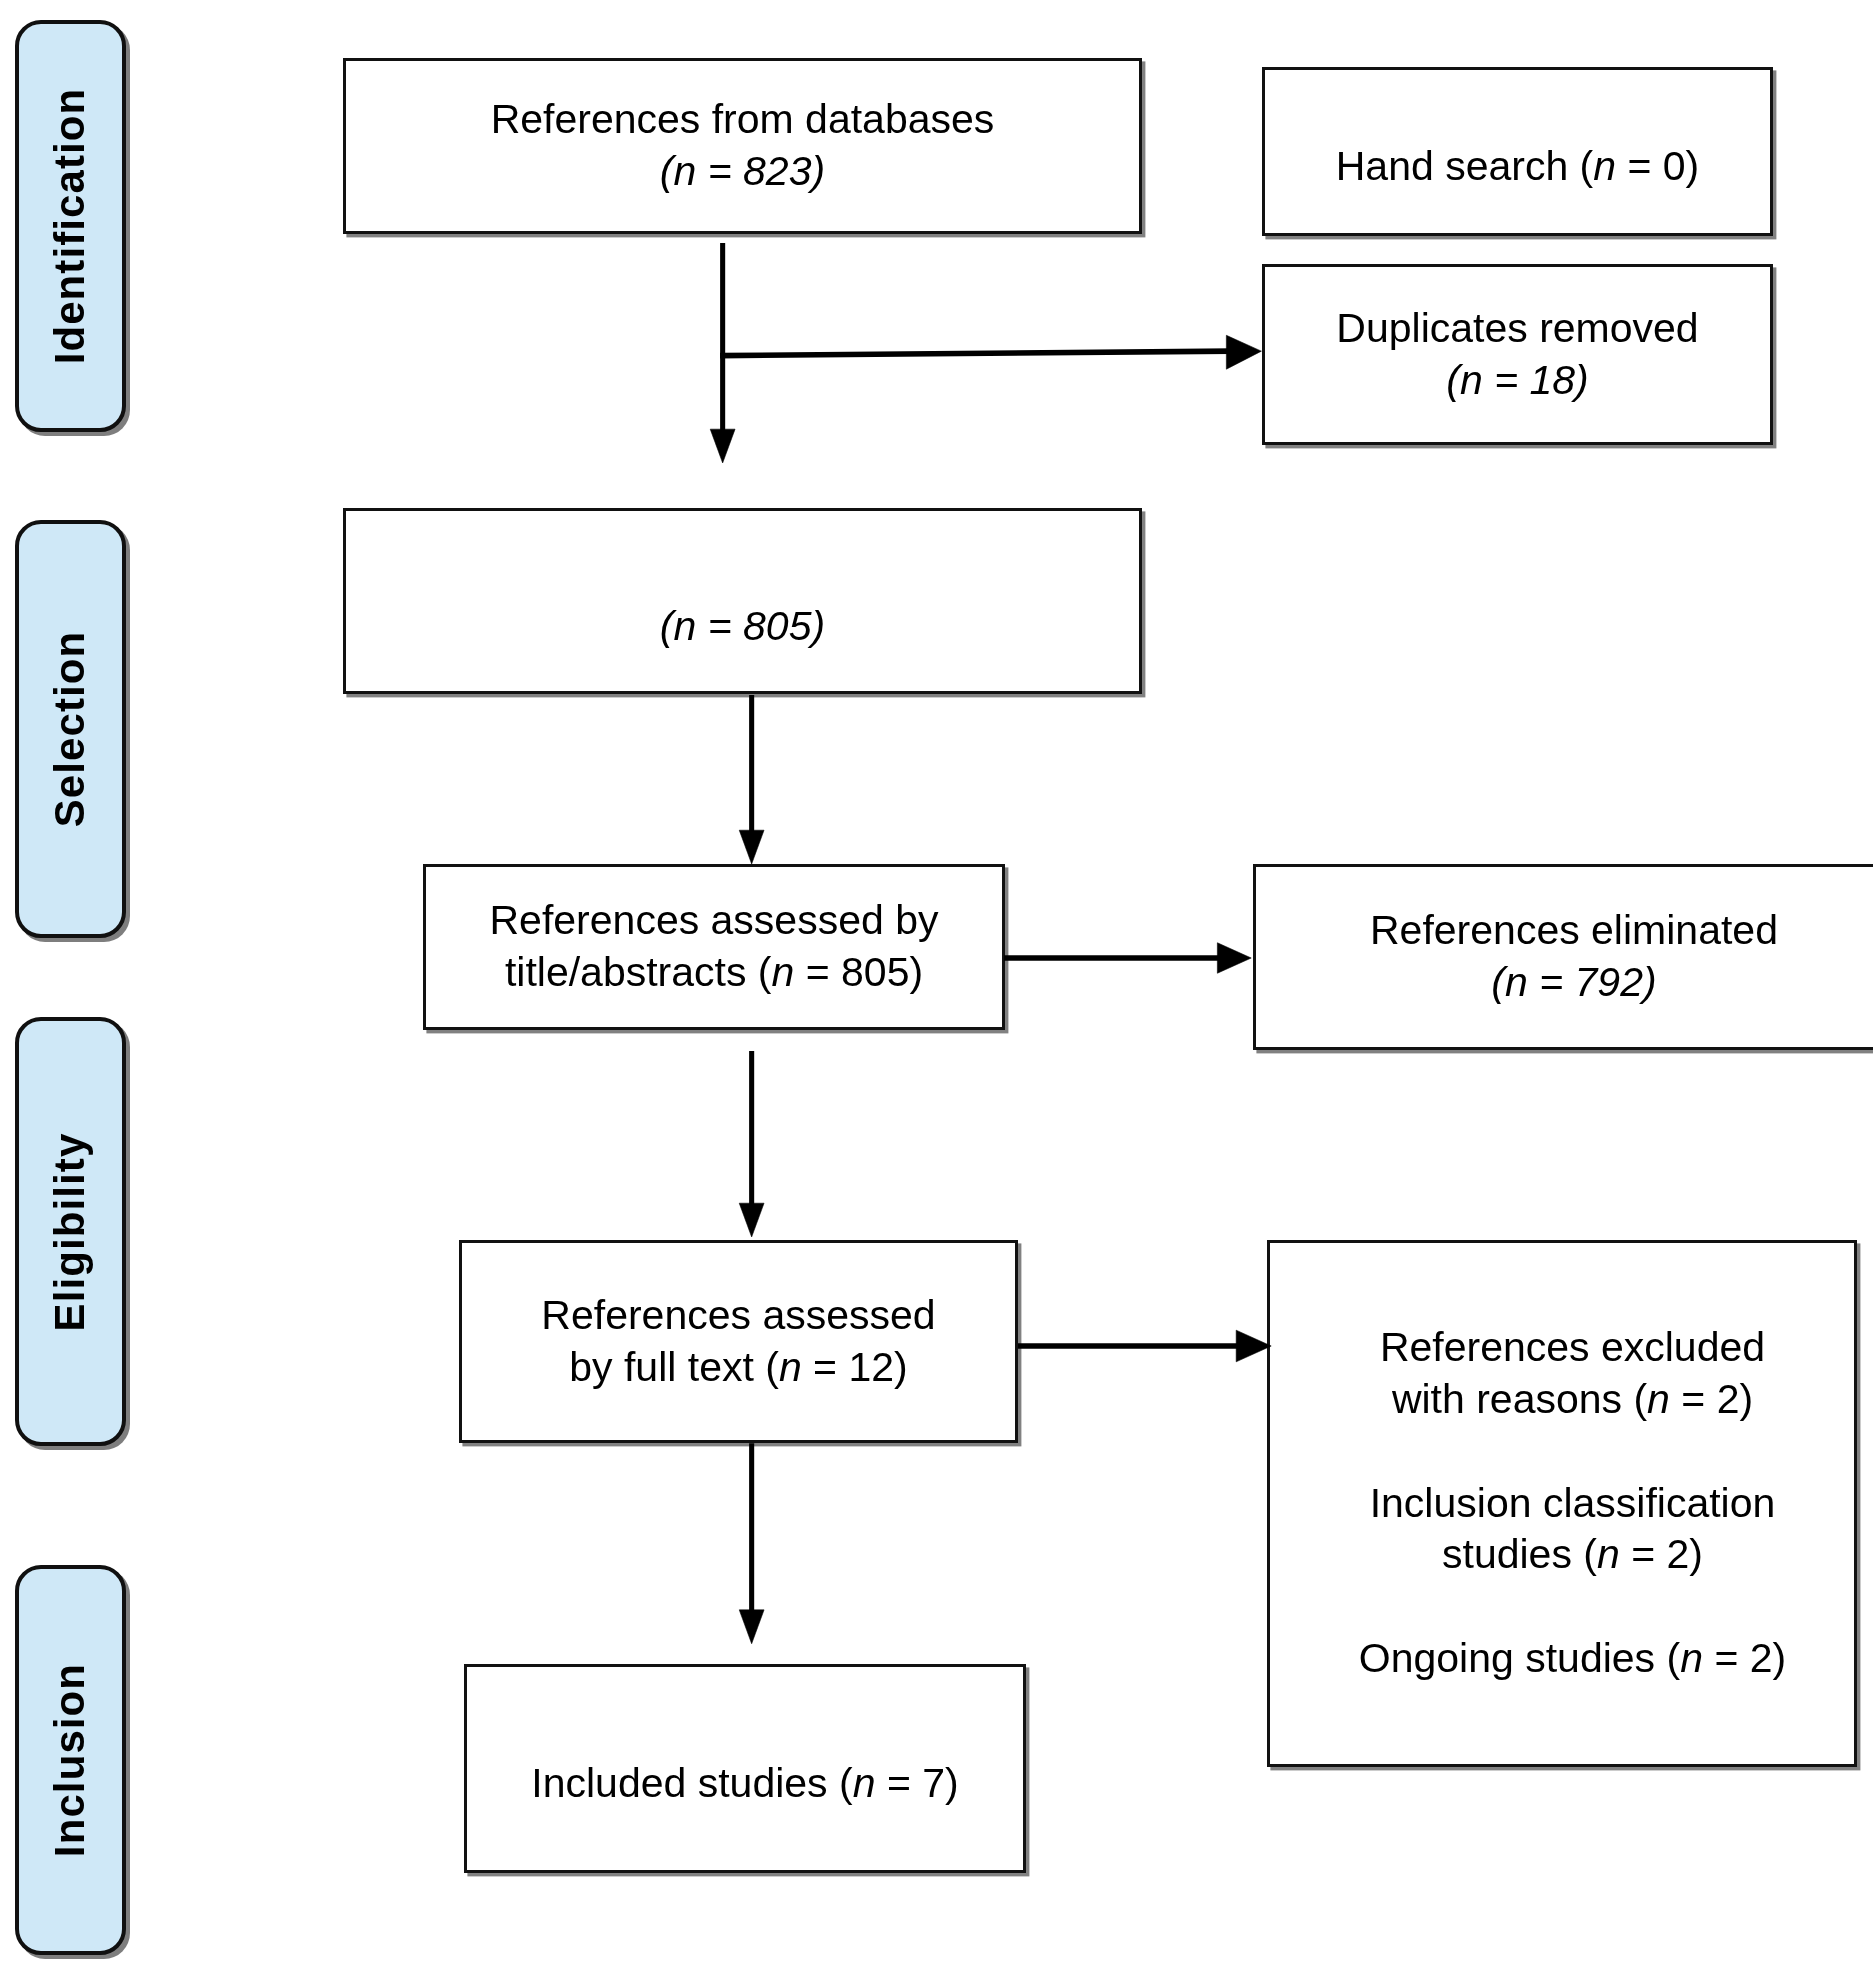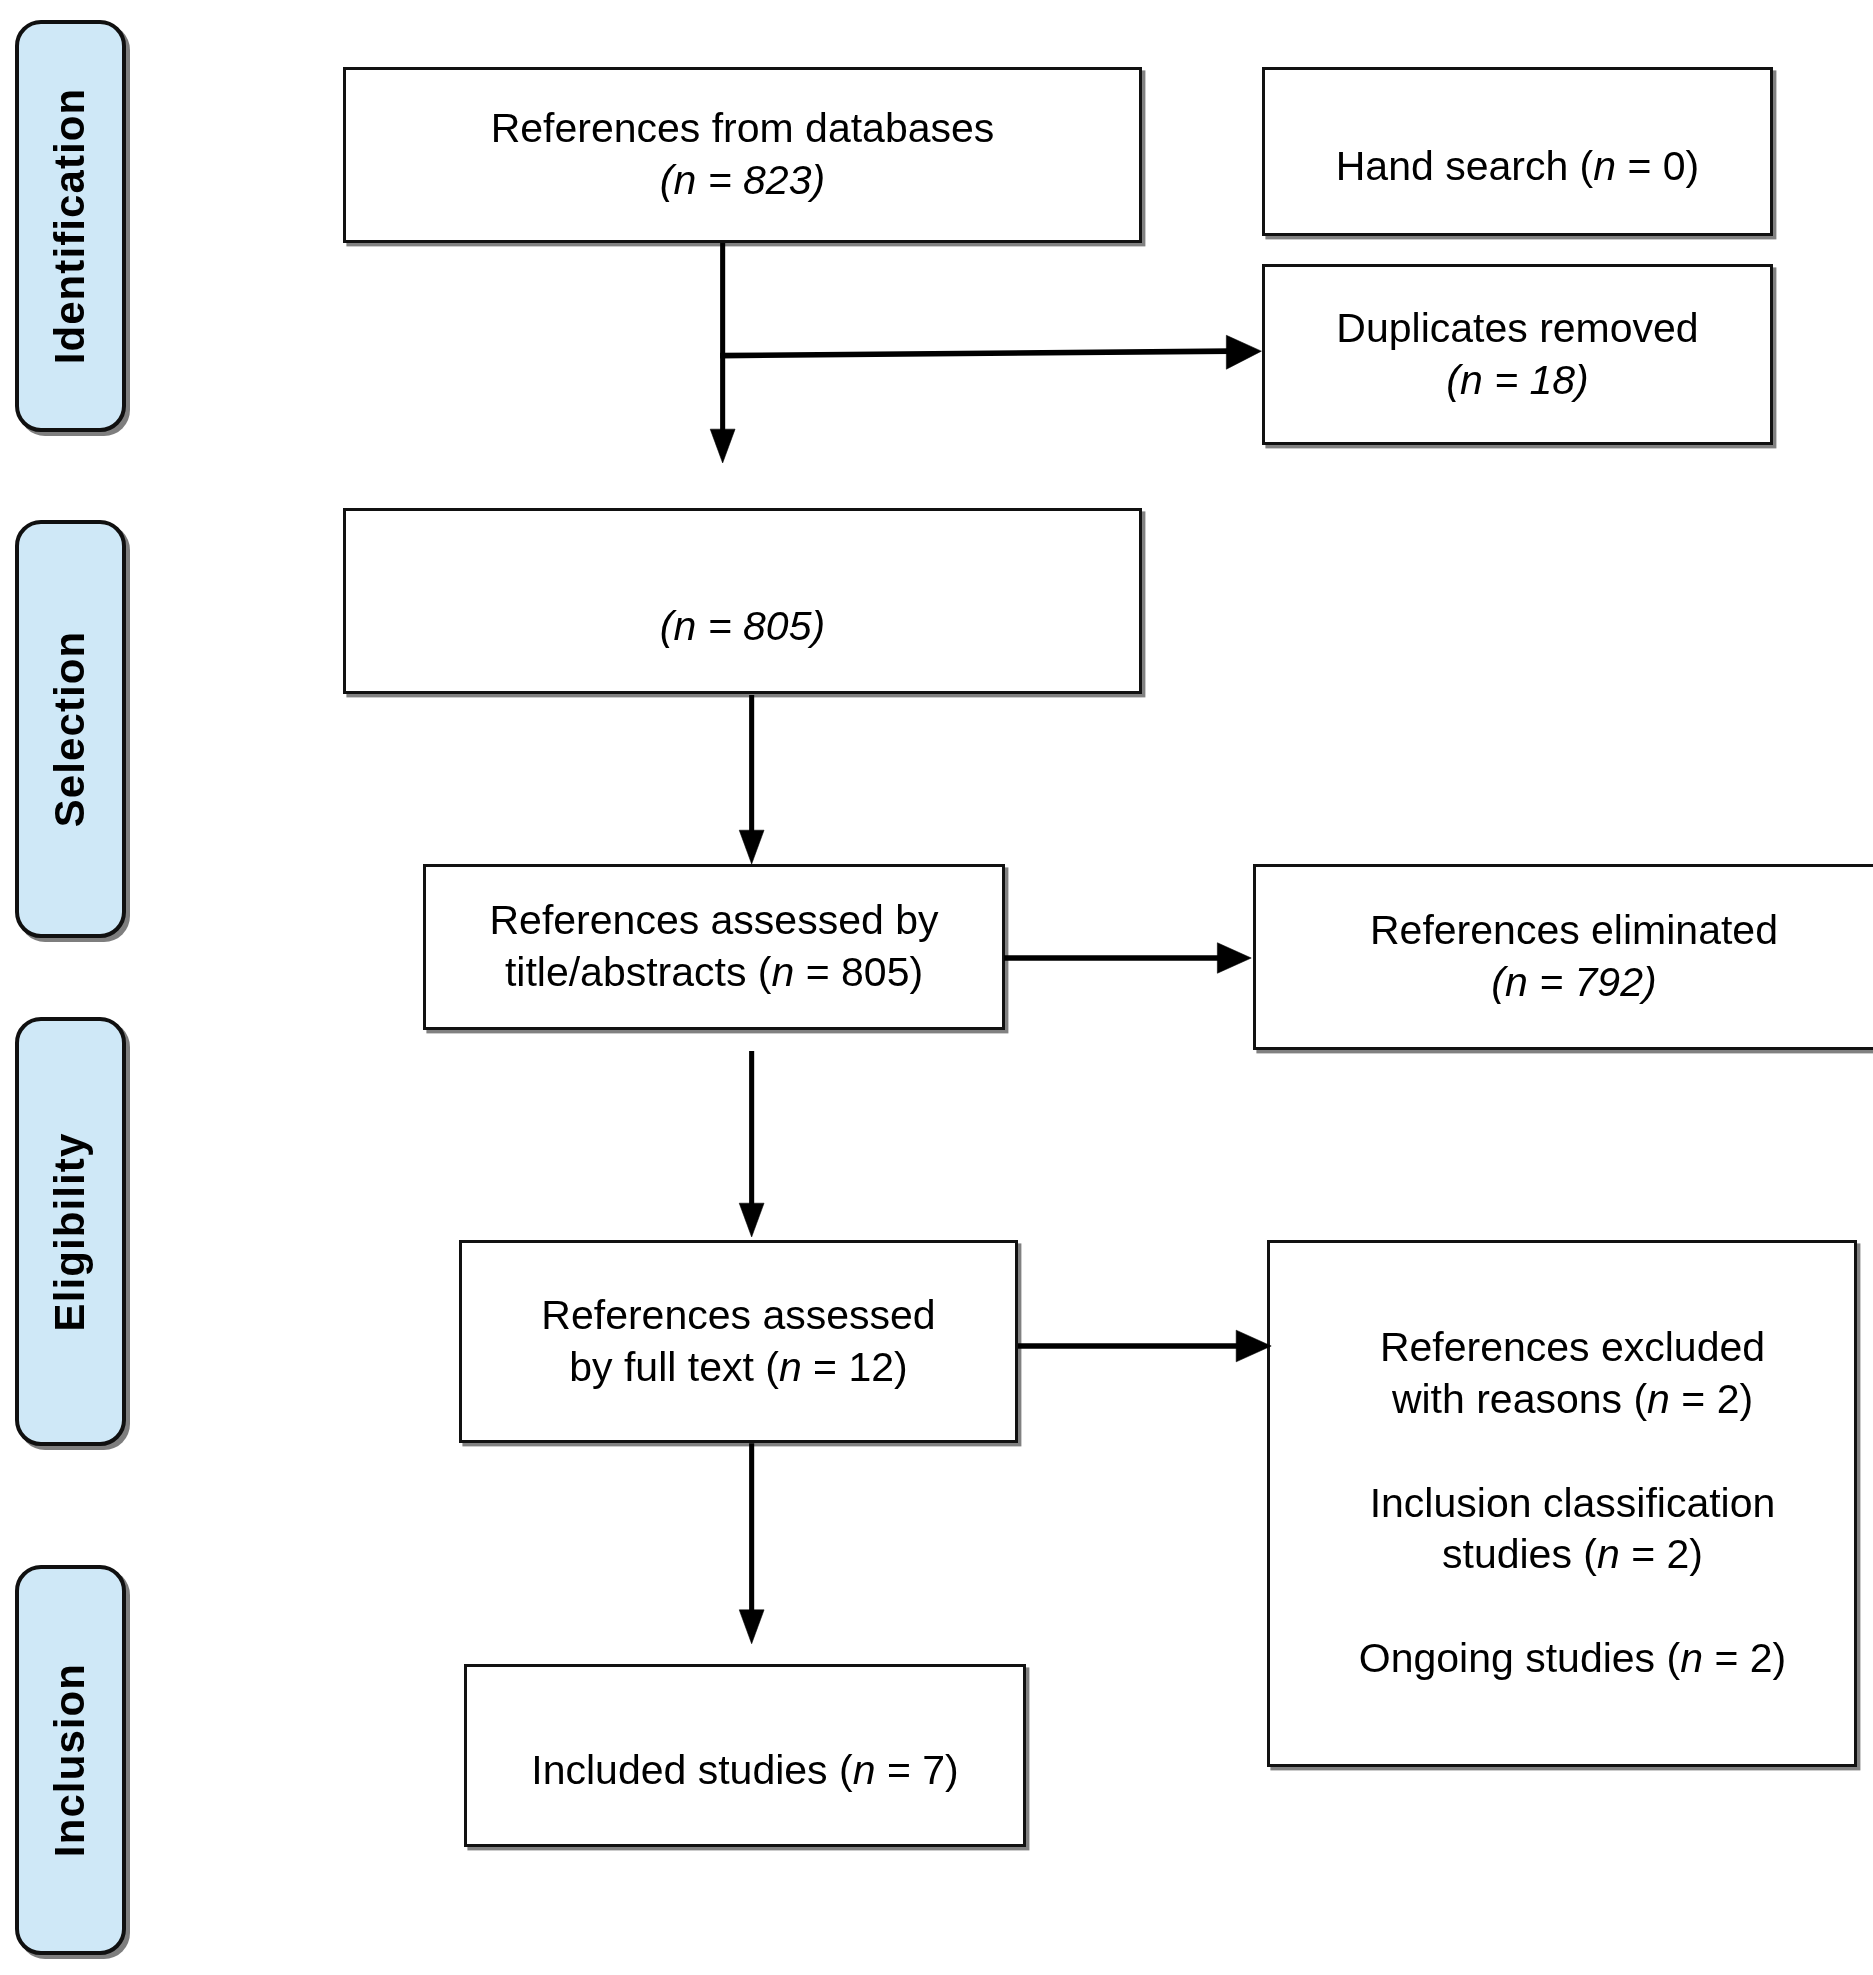--- a/index.html
+++ b/index.html
@@ -99,21 +99,21 @@
   </div>
 
   <div class="stage-pill" style="left:14.7px; top:1017px; width:111px; height:429px;">
     <span class="stage-label">Eligibility</span>
   </div>
 
   <div class="stage-pill" style="left:14.7px; top:1565px; width:111px; height:390px;">
     <span class="stage-label">Inclusion</span>
   </div>
 
-  <div class="node" style="left:343px; top:67px; width:799px; height:176px;">
+  <div class="node" style="left:343px; top:58px; width:799px; height:176px;">
     <div class="node-text">
       <span>References from databases</span><br>
       <span class="ital">(<i>n</i> = 823)</span>
     </div>
   </div>
 
   <div class="node compact" style="left:1262px; top:67px; width:511px; height:169px;">
     <div class="node-text">
       <span>Hand search (<i>n</i> = 0)</span>
     </div>
@@ -212,20 +212,20 @@
     </svg>
   </div>
 
   <div class="conn" style="left:746px; top:1443px; width:11.3px; height:201px;">
     <svg width="11.3" height="201" viewBox="0 0 20 355" aria-hidden="true">
       <line x1="10" y1="0" x2="10" y2="313" stroke-width="9"></line>
       <path d="M 10 355 L -12 295 L 32 295 Z" fill="#000000"></path>
     </svg>
   </div>
 
-  <div class="node compact" style="left:464px; top:1664px; width:562px; height:183px;">
+  <div class="node compact" style="left:464px; top:1664px; width:562px; height:209px;">
     <div class="node-text">
       <span>Included studies (<i>n</i> = 7)</span>
     </div>
   </div>
 
 </div>
 
 
 </body></html>

